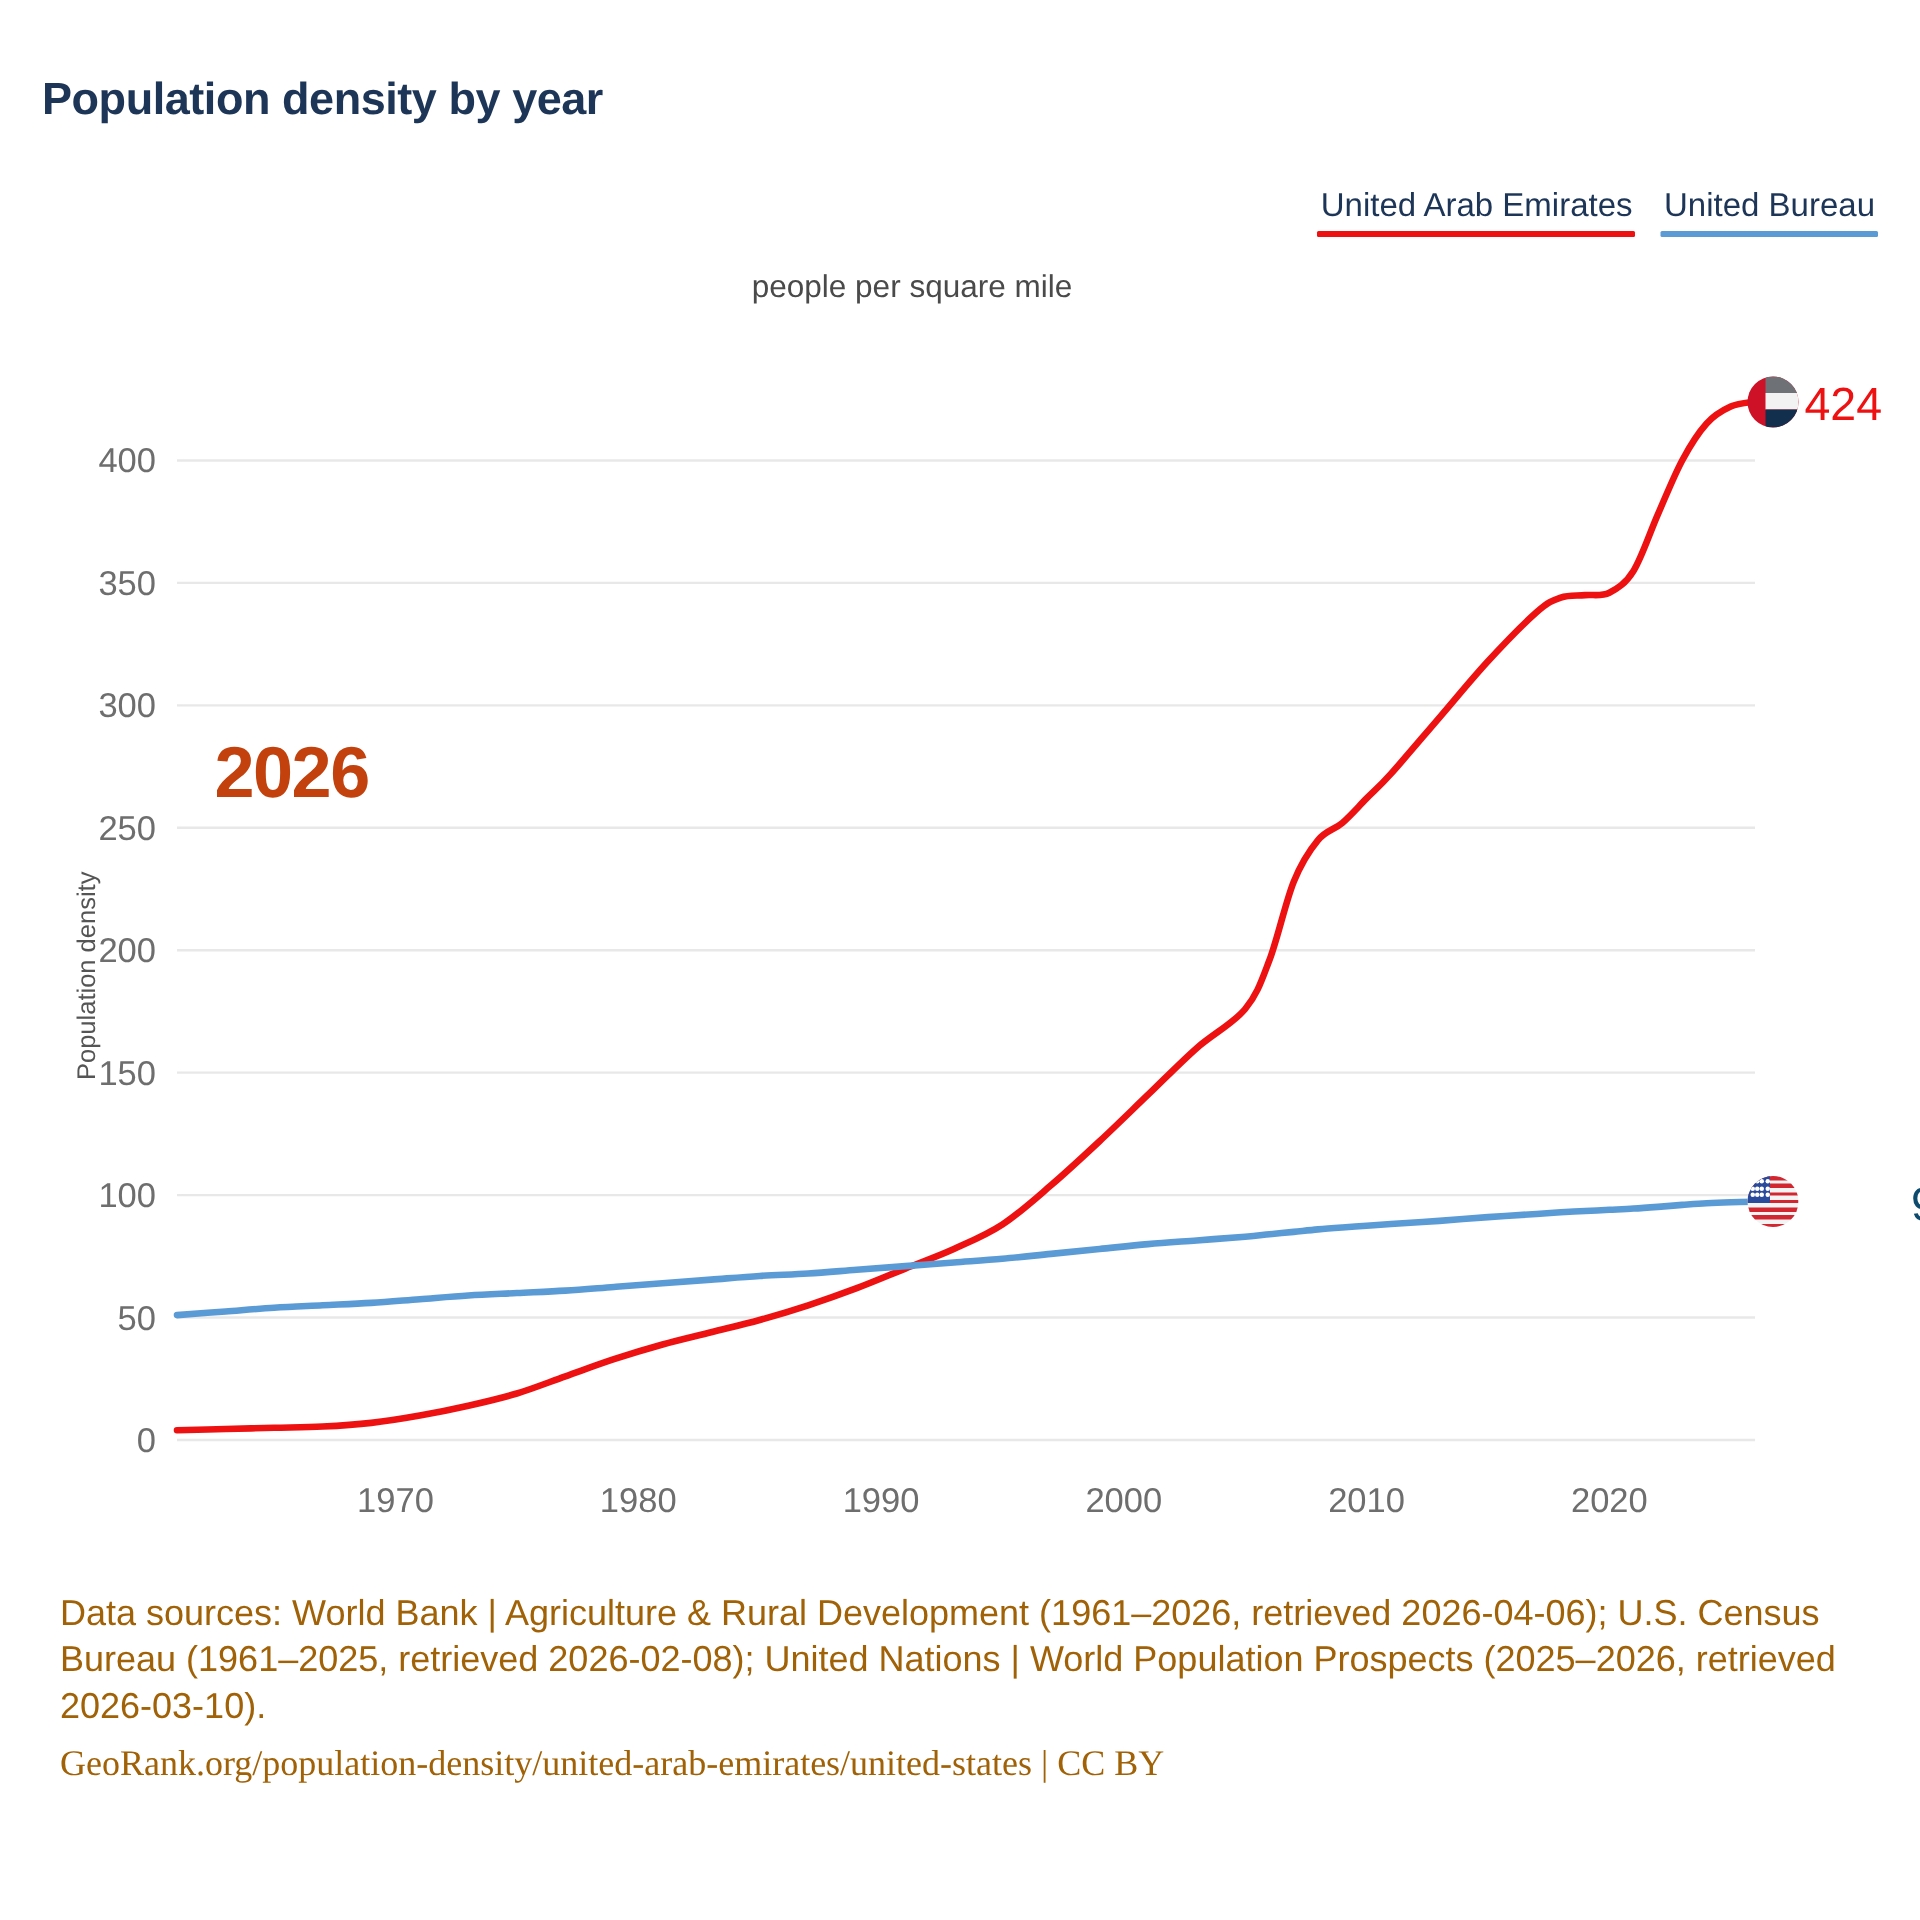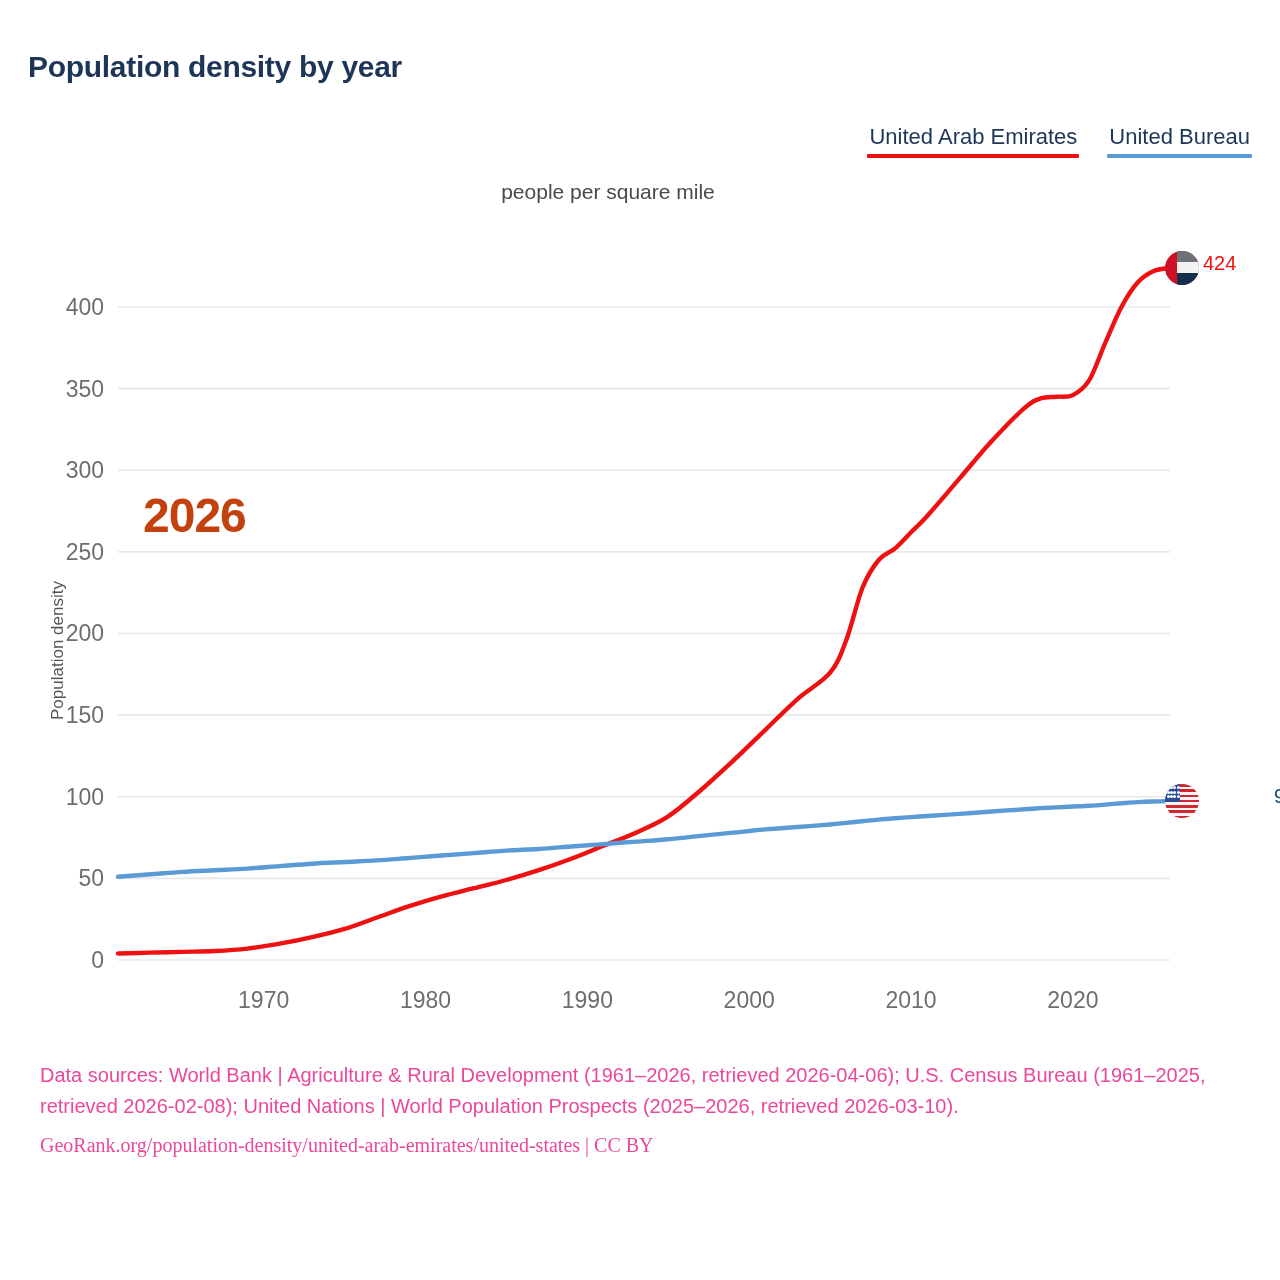--- a/index.html
+++ b/index.html
@@ -24,21 +24,21 @@
     font-weight: bold;
     color: #1d3557;
     letter-spacing: -0.3px;
   }
 
   #legend {
     position: absolute;
     right: 28px;
     top: 124px;
     display: flex;
-    gap: 28px;
+    gap: 17px;
     align-items: flex-start;
   }
   .legend-item {
     display: flex;
     flex-direction: column;
     align-items: stretch;
     cursor: pointer;
   }
   .legend-label {
     font-size: 22px;
@@ -119,21 +119,21 @@
   }
   .series-path {
     fill: none;
     stroke-width: 4.4;
     stroke-linecap: round;
     stroke-linejoin: round;
   }
 
   .endpoint-label {
     position: absolute;
-    font-size: 20px;
+    font-size: 31px;
     white-space: nowrap;
   }
   .flag-marker {
     position: absolute;
     width: 34px;
     height: 34px;
     border-radius: 50%;
     overflow: hidden;
   }
 
@@ -168,23 +168,23 @@
     width: 3px; height: 3px;
     background: #ffffff;
     border-radius: 50%;
   }
 
   #footer {
     position: absolute;
     left: 40px;
     top: 1060px;
     width: 1190px;
-    font-size: 20px;
+    font-size: 24px;
     line-height: 31px;
-    color: #ec4899;
+    color: #a16207;
   }
   #footer .src-line { margin: 0; }
   #footer .url-line { margin-top: 8px; font-family: Liberation Serif, serif; }
 </style>
 </head>
 <body>
 
 <div id="page-title">Population density by year</div>
 
 <div id="legend">

